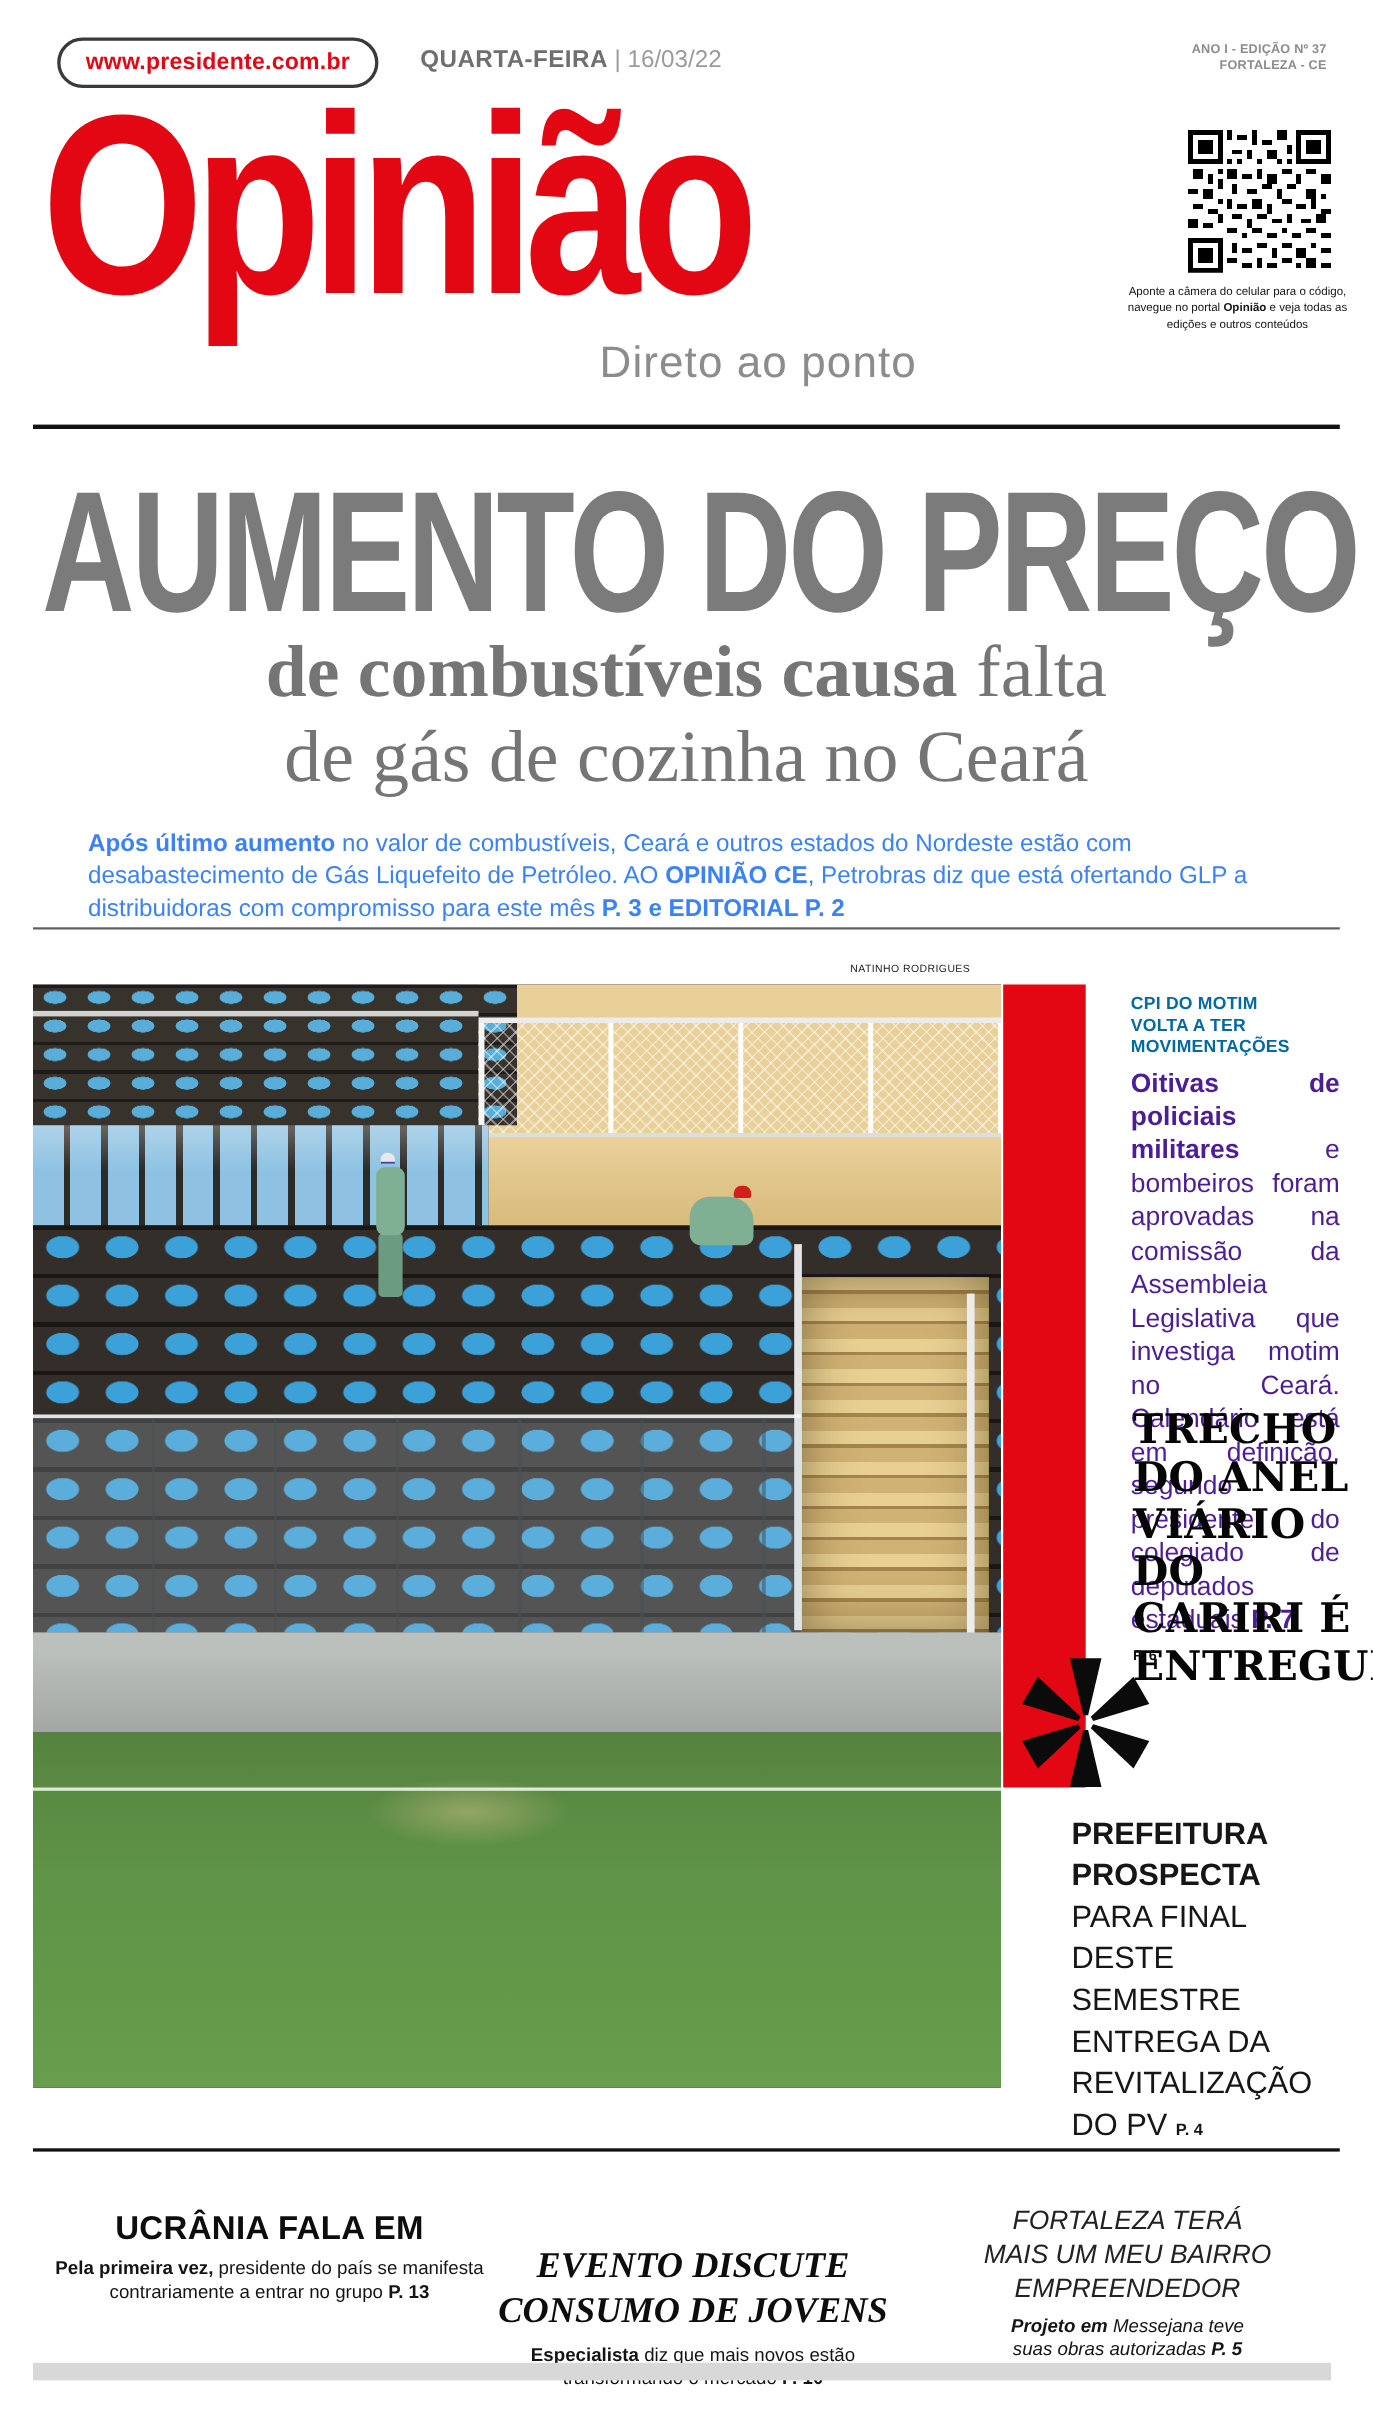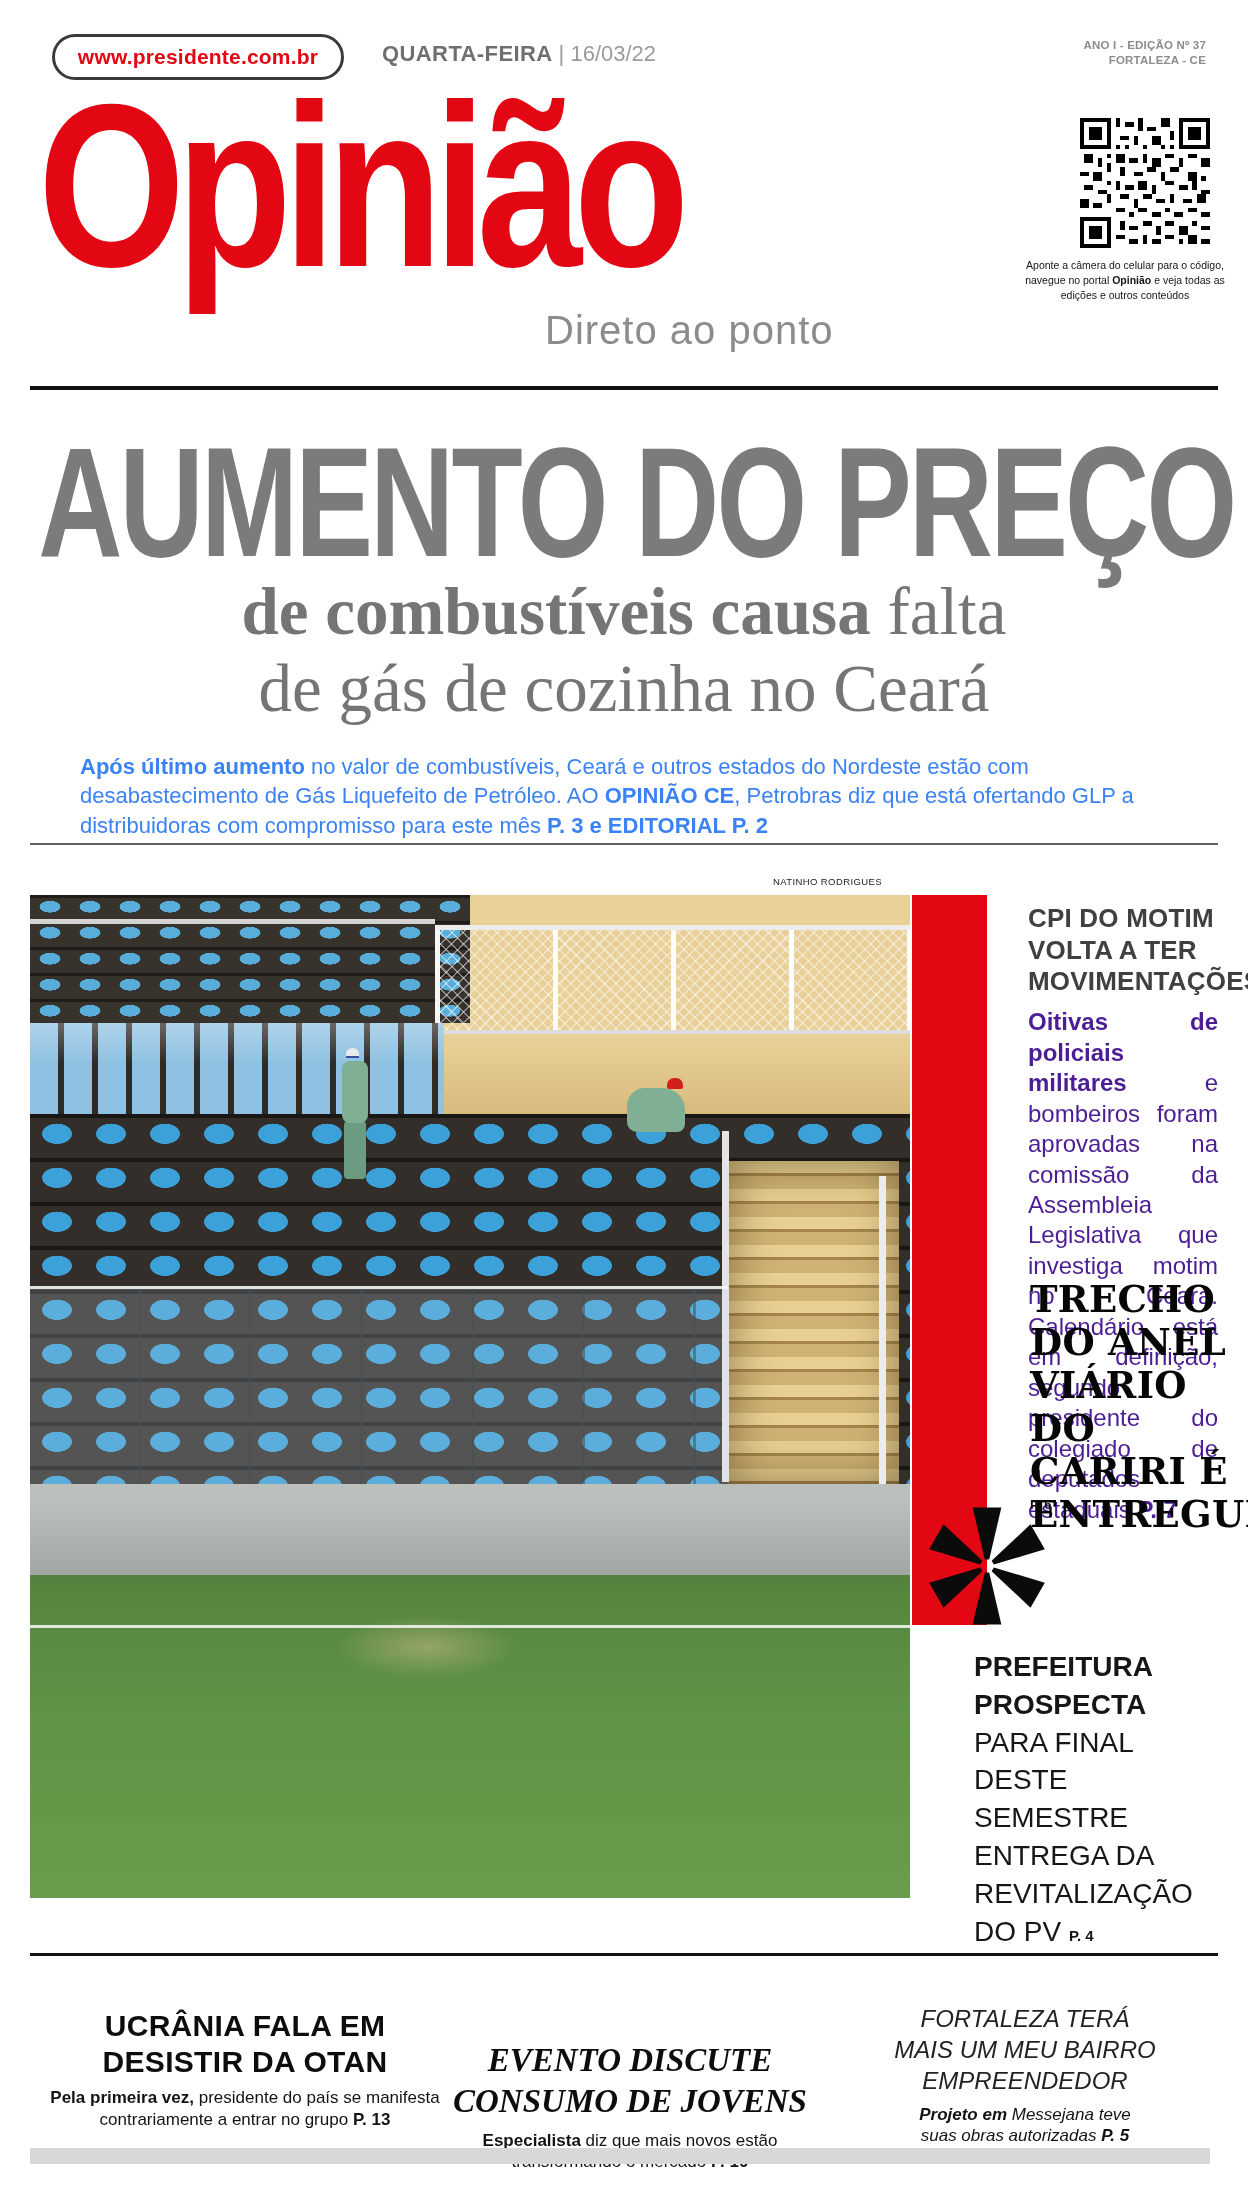--- a/index.html
+++ b/index.html
@@ -71,21 +71,21 @@
   .w1-cap{left:35.9%;top:15.3%;width:13px;height:8px;background:#e8e8ee;border-radius:6px 6px 0 0;border-bottom:2px solid #3a4ea0;}
   .w1-body{left:35.5%;top:16.6%;width:26px;height:62px;background:#7fb093;border-radius:8px;}
   .w1-legs{left:35.7%;top:22.5%;width:22px;height:58px;background:#6b9c81;border-radius:4px;}
   .w2-body{left:67.8%;top:19.2%;width:58px;height:44px;background:#7fb093;border-radius:18px 22px 8px 10px;}
   .w2-cap{left:72.4%;top:18.2%;width:16px;height:11px;background:#d1201c;border-radius:7px 7px 2px 2px;}
 
   
   .red-bar{left:912px;top:895px;width:75px;height:730px;background:#e30613;}
   .asterisk{left:926px;top:1502px;width:122px;height:128px;}
   .cpi{left:1028px;top:903px;width:190px;}
-  .cpi-title{font-size:26px;font-weight:bold;line-height:1.22;letter-spacing:.2px;color:#404040;}
+  .cpi-title{font-size:16px;font-weight:bold;line-height:1.22;letter-spacing:.2px;color:#0369a1;}
   .cpi-body{margin-top:9px;font-size:24px;line-height:1.27;text-align:justify;color:#4c1d95;}
   .cpi-body .b,.pageref{font-weight:bold;}
   .trecho{left:1030px;top:1278px;width:200px;font-family:"DejaVu Serif",serif;font-weight:bold;font-size:37px;line-height:1.16;color:#060606;letter-spacing:.3px;}
   .trecho-page{left:1030px;top:1497px;font-size:13px;font-weight:bold;color:#111;}
   .pref{left:974px;top:1648px;width:215px;font-size:28px;line-height:1.35;color:#161616;}
   .pref .bold-lines{font-weight:bold;}
   .pref .pageref{font-size:15px;}
 
   
   .rule-bottom{left:30px;top:1953px;width:1188px;height:3px;background:#121212;}
@@ -297,21 +297,20 @@
     <div>REVITALIZAÇÃO</div>
     <div><span>DO PV </span><span class="pageref b" style="font-weight:bold;font-size:15px">P. 4</span></div>
   </div>
 </div>
 
 <div class="abs rule-bottom"></div>
 
 <div class="abs story s1">
   <div class="t">
     <div>UCRÂNIA FALA EM</div>
-    <div>DESISTIR DA OTAN</div>
   </div>
   <div class="sub">
     <span class="b">Pela primeira vez,</span><span> presidente do país se manifesta contrariamente a entrar no grupo </span><span class="b">P. 13</span>
   </div>
 </div>
 
 <div class="abs story s2">
   <div class="t">
     <div>EVENTO DISCUTE</div>
     <div>CONSUMO DE JOVENS</div>

